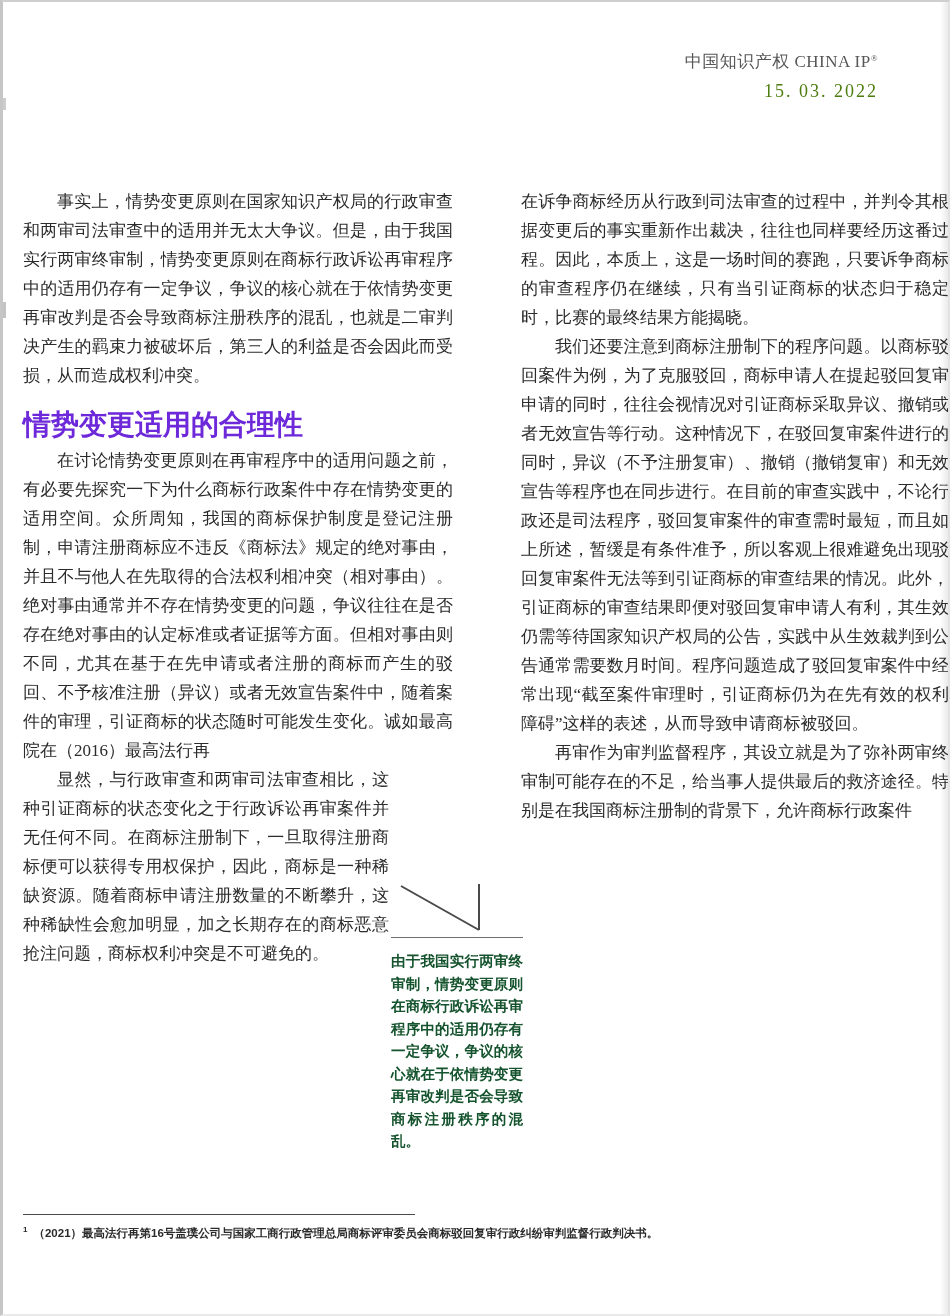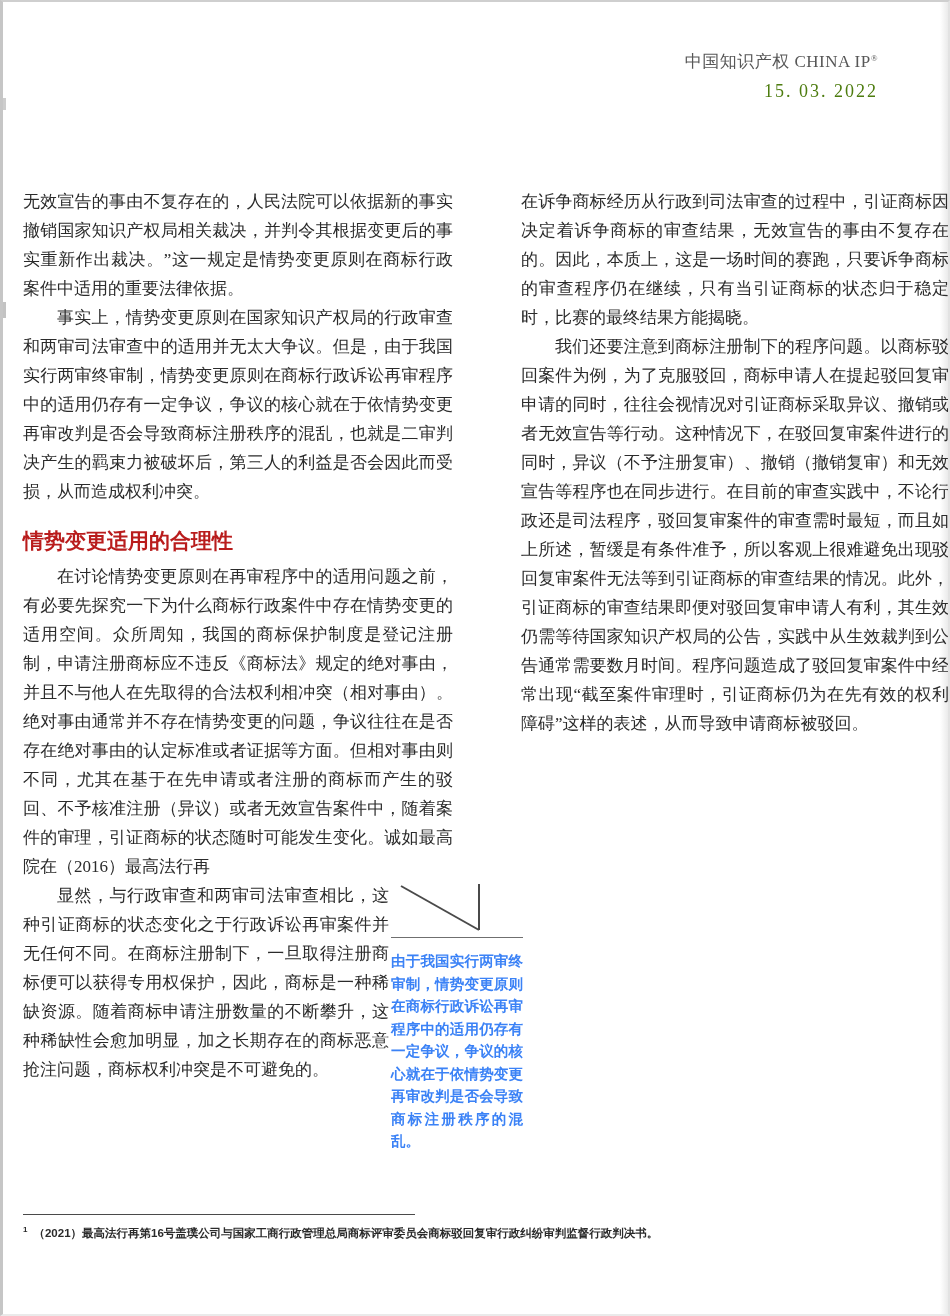--- a/index.html
+++ b/index.html
@@ -39,21 +39,21 @@
   p.body-p{
     margin:0;font-size:17px;line-height:29px;
     text-align:justify;text-justify:inter-character;
     color:#2b2b2b;
   }
   p.indent{text-indent:2em;}
   p.narrow{width:366px;}
   h2.section-heading{
     margin:22px 0 8px 0;
     font-family:"Liberation Sans","DejaVu Sans",sans-serif;
-    font-size:21px;line-height:26px;font-weight:bold;color:#b91c1c;
+    font-size:28px;line-height:26px;font-weight:bold;color:#6d28d9;
   }
 
   
   .pullquote{position:absolute;left:368px;top:695px;width:132px;}
   .pq-arrow{display:block;margin-left:8px;}
   .pq-rule{height:1px;background:#6f6f6f;margin:3px 0 12px 0;}
   .pq-text{
     margin:0;font-family:"Liberation Sans","DejaVu Sans",sans-serif;
     font-weight:bold;font-size:14.5px;line-height:22.5px;
     text-align:justify;text-justify:inter-character;
@@ -84,39 +84,39 @@
   <div class="scan-mark m2"></div>
 
   <header class="hdr">
     <div class="brand"><span>中国知识产权 CHINA IP</span><sup>®</sup></div>
     <div class="date">15. 03. 2022</div>
   </header>
 
   <main class="content">
 
     <section class="col col-left">
-      <p class="body-p">无效宣告的事由不复存在的，人民法院可以依据新的事实撤销国家知识产权局相关裁决，并判令其根据变更后的事实重新作出裁决。”这一规定是情势变更原则在商标行政案件中适用的重要法律依据。</p>
       <p class="body-p indent">事实上，情势变更原则在国家知识产权局的行政审查和两审司法审查中的适用并无太大争议。但是，由于我国实行两审终审制，情势变更原则在商标行政诉讼再审程序中的适用仍存有一定争议，争议的核心就在于依情势变更再审改判是否会导致商标注册秩序的混乱，也就是二审判决产生的羁束力被破坏后，第三人的利益是否会因此而受损，从而造成权利冲突。</p>
       <h2 class="section-heading">情势变更适用的合理性</h2>
       <p class="body-p indent">在讨论情势变更原则在再审程序中的适用问题之前，有必要先探究一下为什么商标行政案件中存在情势变更的适用空间。众所周知，我国的商标保护制度是登记注册制，申请注册商标应不违反《商标法》规定的绝对事由，并且不与他人在先取得的合法权利相冲突（相对事由）。绝对事由通常并不存在情势变更的问题，争议往往在是否存在绝对事由的认定标准或者证据等方面。但相对事由则不同，尤其在基于在先申请或者注册的商标而产生的驳回、不予核准注册（异议）或者无效宣告案件中，随着案件的审理，引证商标的状态随时可能发生变化。诚如最高院在（2016）最高法行再</p>
       <p class="body-p narrow indent">显然，与行政审查和两审司法审查相比，这种引证商标的状态变化之于行政诉讼再审案件并无任何不同。在商标注册制下，一旦取得注册商标便可以获得专用权保护，因此，商标是一种稀缺资源。随着商标申请注册数量的不断攀升，这种稀缺性会愈加明显，加之长期存在的商标恶意抢注问题，商标权利冲突是不可避免的。</p>
     </section>
 
     <aside class="pullquote">
       <svg class="pq-arrow" width="100" height="52" viewBox="0 0 100 52">
         <line x1="2" y1="4" x2="80" y2="48" stroke="#4a4a4a" stroke-width="2"></line>
         <line x1="80" y1="2" x2="80" y2="48" stroke="#4a4a4a" stroke-width="2"></line>
       </svg>
       <div class="pq-rule"></div>
-      <p class="pq-text" style="color: #3b82f6;">由于我国实行两审终审制，情势变更原则在商标行政诉讼再审程序中的适用仍存有一定争议，争议的核心就在于依情势变更再审改判是否会导致商标注册秩序的混乱。</p>
+      <p class="pq-text" style="color: #14532d;">由于我国实行两审终审制，情势变更原则在商标行政诉讼再审程序中的适用仍存有一定争议，争议的核心就在于依情势变更再审改判是否会导致商标注册秩序的混乱。</p>
     </aside>
 
     <section class="col col-right">
-      <p class="body-p">在诉争商标经历从行政到司法审查的过程中，引证商标因决定着诉争商标的审查结果，无效宣告的事由不复存在的。因此，本质上，这是一场时间的赛跑，只要诉争商标的审查程序仍在继续，只有当引证商标的状态归于稳定时，比赛的最终结果方能揭晓。</p>
+      <p class="body-p">在诉争商标经历从行政到司法审查的过程中，并判令其根据变更后的事实重新作出裁决，往往也同样要经历这番过程。因此，本质上，这是一场时间的赛跑，只要诉争商标的审查程序仍在继续，只有当引证商标的状态归于稳定时，比赛的最终结果方能揭晓。</p>
       <p class="body-p indent">我们还要注意到商标注册制下的程序问题。以商标驳回案件为例，为了克服驳回，商标申请人在提起驳回复审申请的同时，往往会视情况对引证商标采取异议、撤销或者无效宣告等行动。这种情况下，在驳回复审案件进行的同时，异议（不予注册复审）、撤销（撤销复审）和无效宣告等程序也在同步进行。在目前的审查实践中，不论行政还是司法程序，驳回复审案件的审查需时最短，而且如上所述，暂缓是有条件准予，所以客观上很难避免出现驳回复审案件无法等到引证商标的审查结果的情况。此外，引证商标的审查结果即便对驳回复审申请人有利，其生效仍需等待国家知识产权局的公告，实践中从生效裁判到公告通常需要数月时间。程序问题造成了驳回复审案件中经常出现“截至案件审理时，引证商标仍为在先有效的权利障碍”这样的表述，从而导致申请商标被驳回。</p>
+      <p class="body-p indent">再审作为审判监督程序，其设立就是为了弥补两审终审制可能存在的不足，给当事人提供最后的救济途径。特别是在我国商标注册制的背景下，允许商标行政案件</p>
     </section>
 
   </main>
 
   <div class="fn-rule"></div>
   <p class="footnote"><sup>1</sup><span>（2021）最高法行再第16号盖璞公司与国家工商行政管理总局商标评审委员会商标驳回复审行政纠纷审判监督行政判决书。</span></p>
 
   <div class="page-number"><span class="bar">|</span><span>69</span></div>
 
 </div>

